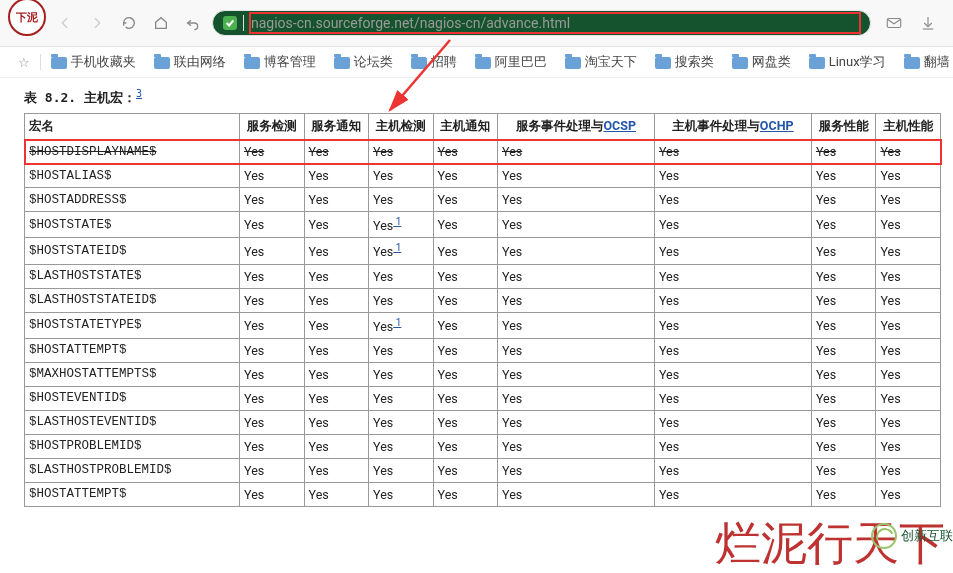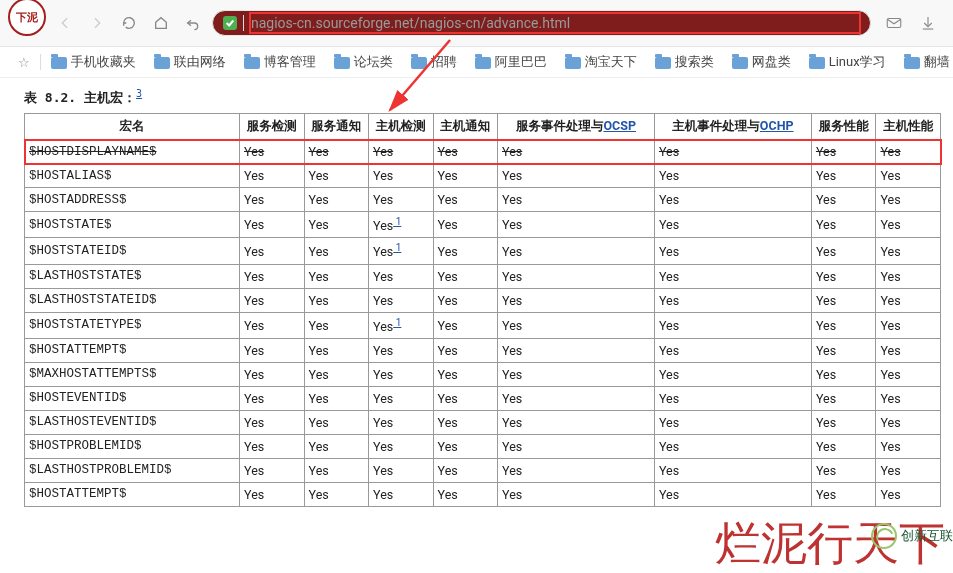--- a/index.html
+++ b/index.html
@@ -49,21 +49,21 @@
   .nav-icon svg { width: 16px; height: 16px; fill: none; stroke: #888; stroke-width: 2; }
   .nav-icon.disabled svg { stroke: #ccc; }
   .url-wrap {
     flex: 1;
     display: flex;
     align-items: center;
     border: 1px solid #e5e5e5;
     border-radius: 16px;
     padding: 2px 10px;
     gap: 6px;
-    background: #7f1d1d;
+    background: #14532d;
     min-width: 0;
   }
   .url-shield {
     width: 14px; height: 14px;
     border-radius: 3px;
     background: #4caf50;
     display: flex;
     align-items: center;
     justify-content: center;
   }
@@ -157,21 +157,21 @@
     padding: 4px 4px;
     text-align: left;
     overflow: hidden;
     white-space: nowrap;
   }
   .macro-table th {
     font-weight: bold;
     text-align: center;
     background: #fff;
   }
-  .macro-table th:first-child { text-align: center; }
+  .macro-table th:first-child { text-align: left; }
   .macro-table td:first-child {
     font-family: "Courier New", monospace;
   }
   .col1 { width: 200px; }
   .col-hc { width: 60px; }
   .col-hn { width: 60px; }
   .col-sc { width: 60px; }
   .col-sn { width: 60px; }
   .col-sev { width: 146px; }
   .col-hev { width: 146px; }

